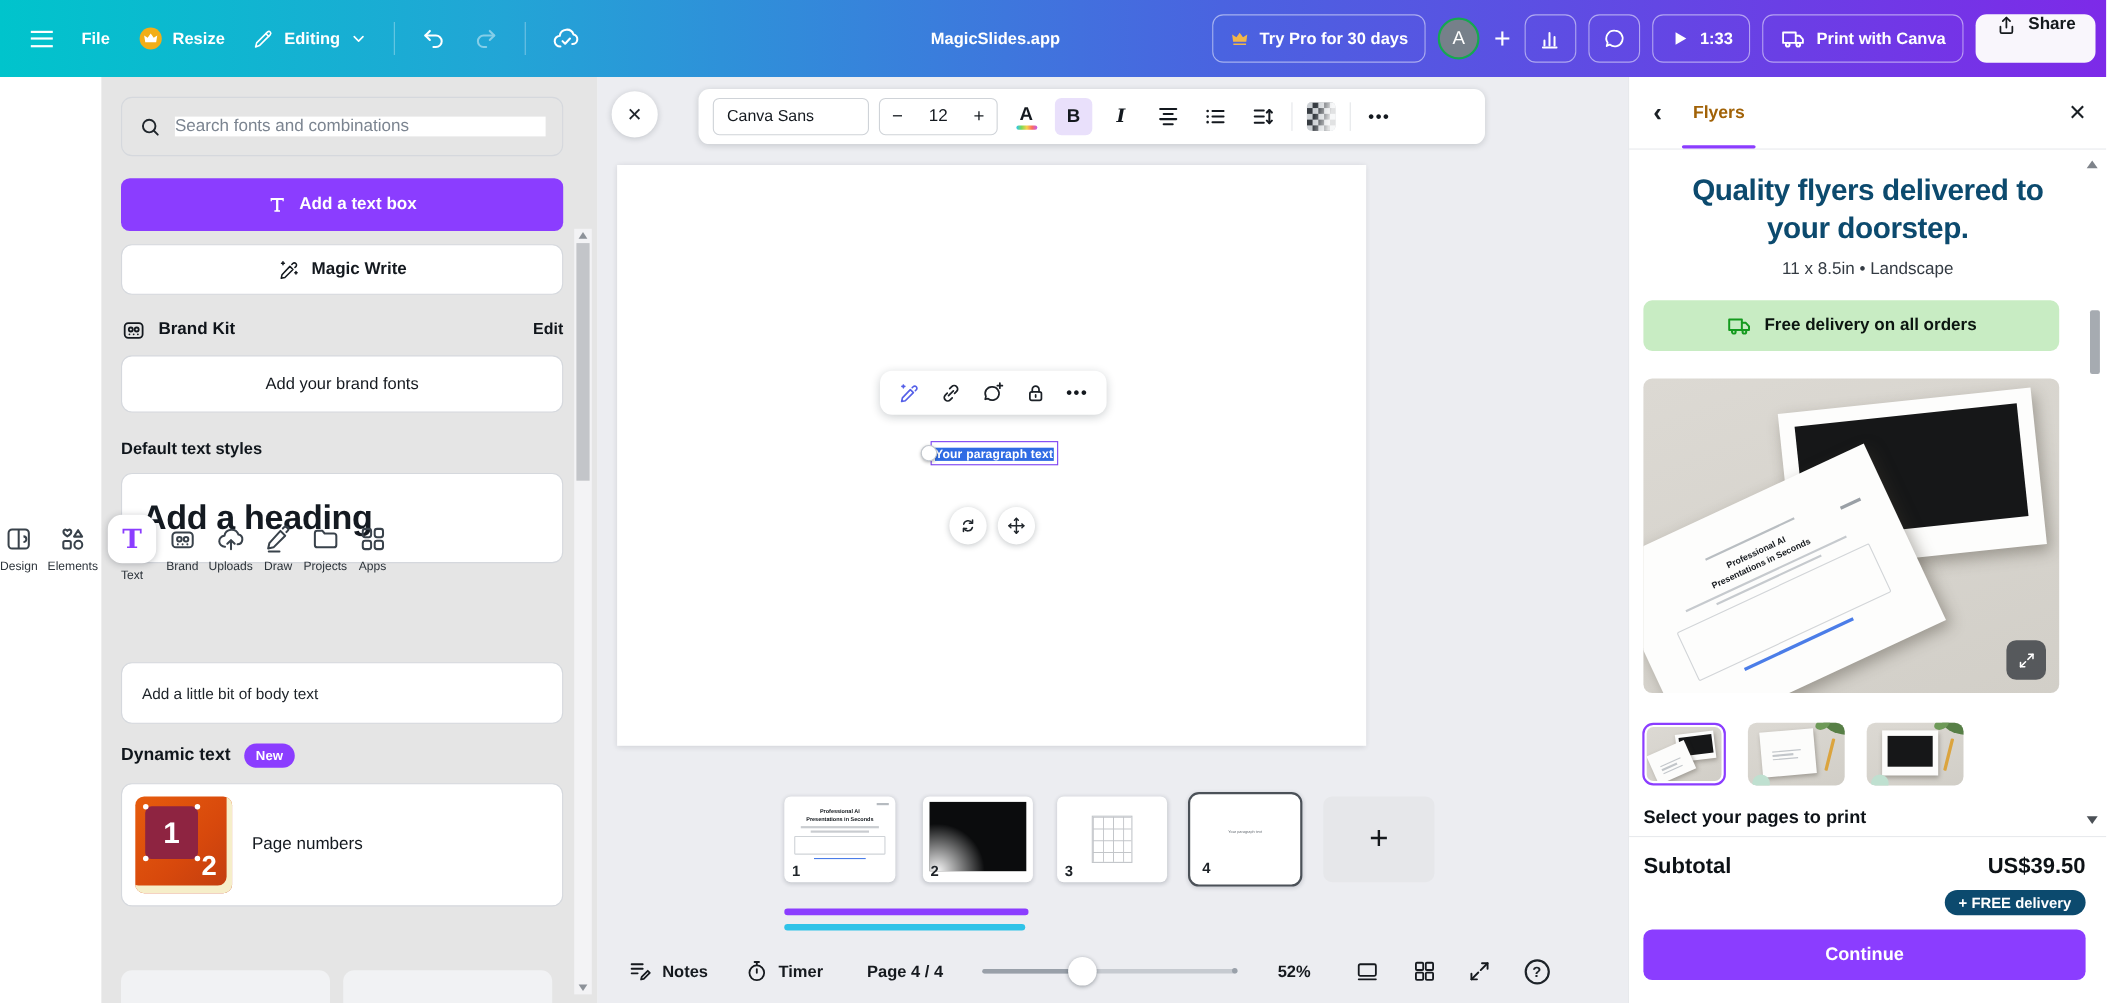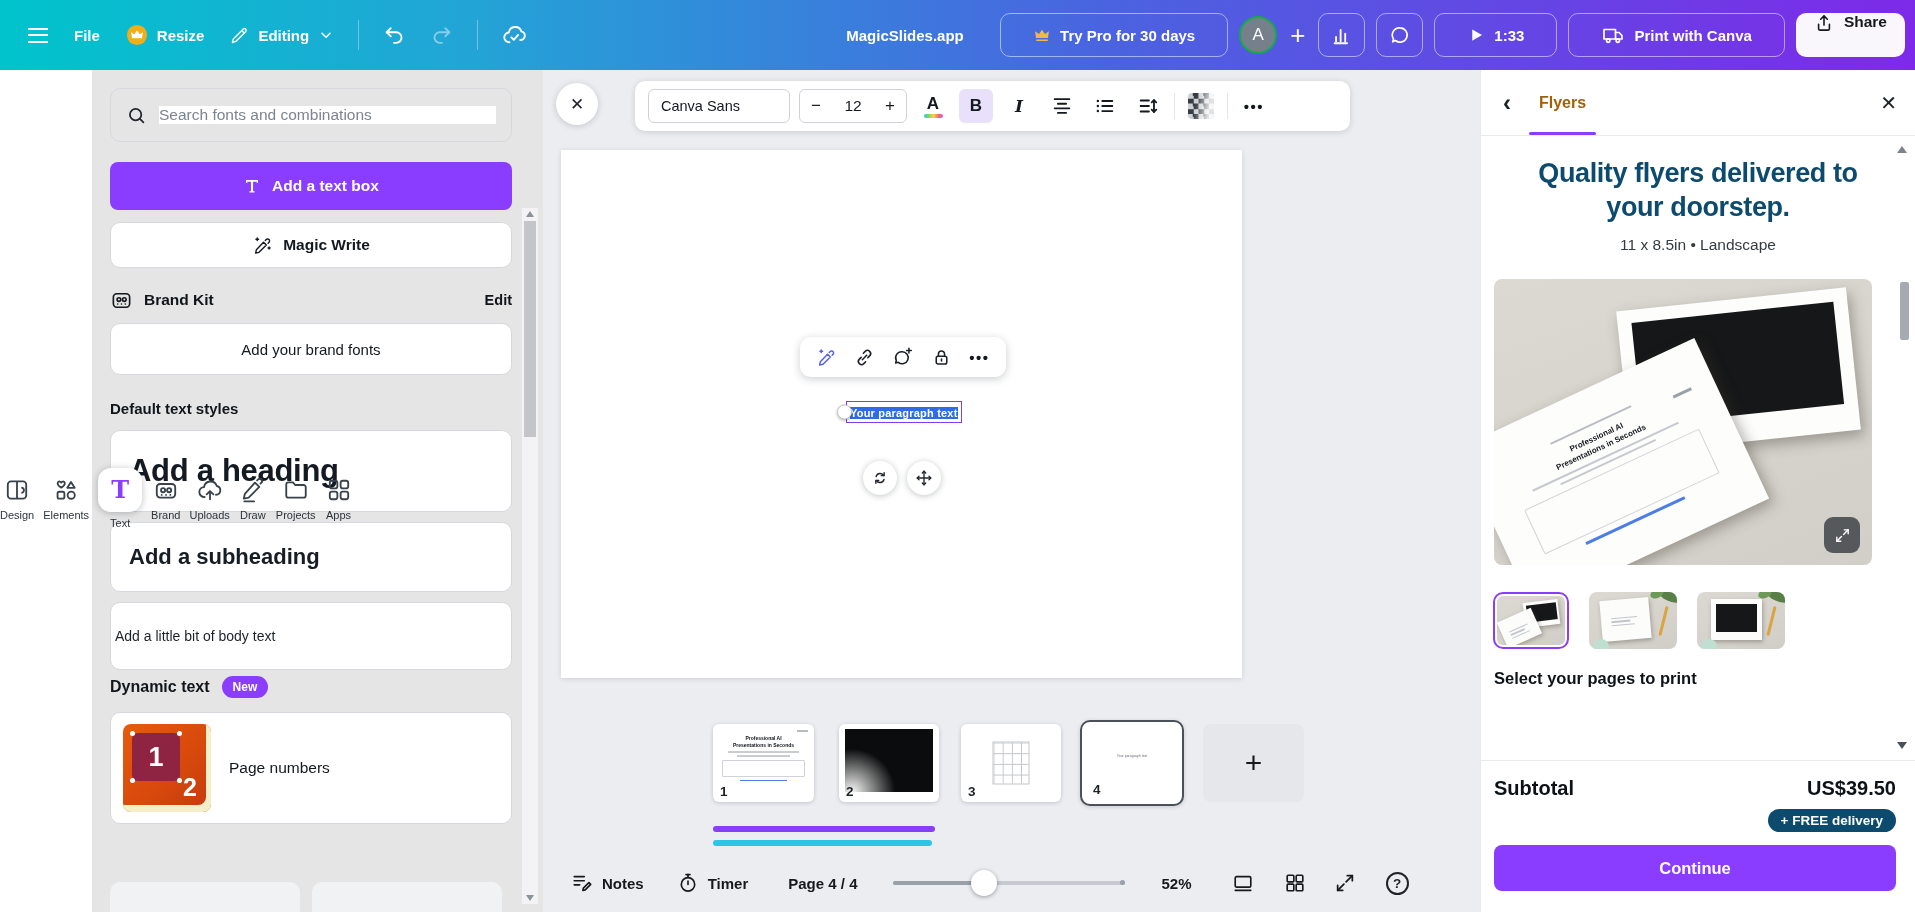--- a/index.html
+++ b/index.html
@@ -14,21 +14,21 @@
     background: linear-gradient(90deg, #00c4cc 0%, #22a5d6 24%, #4a63e0 58%, #7d2ae8 100%);
     display: flex; align-items: center; color: #fff; z-index: 50; }
   .tb-left { display: flex; align-items: center; gap: 2px; padding-left: 16px; }
   .tb-btn { display: flex; align-items: center; gap: 9px; color: #fff; font-size: 15px; font-weight: 700; padding: 8px 12px; border-radius: 8px; }
   .tb-sep { width: 1px; height: 30px; background: rgba(255,255,255,.35); margin: 0 10px; }
   .hamburger { width: 20px; height: 15px; border-top: 2.4px solid #fff; border-bottom: 2.4px solid #fff; position: relative; }
   .hamburger::after { content: ""; position: absolute; left: 0; right: 0; top: 4.2px; height: 2.4px; background: #fff; }
   .dim { opacity: .45; }
   .tb-title { position: absolute; left: 905px; transform: translateX(-50%); font-size: 15px; font-weight: 700; white-space: nowrap; }
   .tb-right { position: absolute; right: 10px; top: 0; height: 70px; display: flex; align-items: center; gap: 11px; }
-  .pill { border: 1px solid rgba(255,255,255,.5); border-radius: 10px; height: 44px; display: flex; align-items: center; gap: 9px; padding: 0 32px; font-size: 15px; font-weight: 700; color: #fff; }
+  .pill { border: 1px solid rgba(255,255,255,.5); border-radius: 10px; height: 44px; display: flex; align-items: center; gap: 9px; padding: 0 15px; font-size: 15px; font-weight: 700; color: #fff; }
   .icon-pill { width: 47px; justify-content: center; padding: 0; }
   .avatar { width: 38px; height: 38px; border-radius: 50%; background: #76808a; border: 2.5px solid #15a850; color: #fff; display: flex; align-items: center; justify-content: center; font-size: 17px; font-weight: 500; }
   .tb-plus { font-size: 26px; font-weight: 300; color: #fff; padding: 0 2px; line-height: 1; }
   .share-btn { background: #f9f6fc; color: #15191d; border-radius: 10px; height: 44px; padding: 0 18px; display: flex; gap: 10px; align-items: flex-start; font-size: 15.5px; font-weight: 700; }
   .crown-badge { width: 22px; height: 22px; }
 
   
   .rail { position: absolute; top: 70px; left: 0; width: 92px; bottom: 0; background: #fff; display: flex; flex-direction: row; align-items: center; padding-top: 14px; gap: 9px; z-index: 10; }
   .rail-item { width: 100%; height: 64px; display: flex; flex-direction: column; align-items: center; justify-content: center; gap: 5px; cursor: pointer; }
   .rail-item .ric { width: 28px; height: 28px; display: flex; align-items: center; justify-content: center; color: #39424b; }
@@ -47,21 +47,21 @@
   .magic-btn { top: 152px; height: 46px; font-weight: 700; font-size: 15.5px; color: #14191f; display: flex; align-items: center; justify-content: center; gap: 10px; }
   .brandkit-row { top: 216px; display: flex; align-items: center; gap: 11px; height: 28px; }
   .brandkit-row .bk-label { font-size: 15.5px; font-weight: 700; color: #10151b; }
   .brandkit-row .spacer { flex: 1; }
   .edit-link { font-size: 14.5px; font-weight: 600; color: #10151b; }
   .add-fonts-btn { top: 253px; height: 52px; font-size: 15px; font-weight: 500; color: #14191f; display: flex; align-items: center; justify-content: center; }
   .section-label { font-size: 15px; font-weight: 600; color: #10161c; }
   .lbl-default { top: 330px; }
   .heading-card { top: 360px; height: 82px; display: flex; align-items: center; padding-left: 18px; font-size: 31px; font-weight: 800; color: #141a21; letter-spacing: -.3px; }
   .subheading-card { top: 452px; height: 70px; display: flex; align-items: center; padding-left: 18px; font-size: 22px; font-weight: 700; color: #171d24; }
-  .body-card { top: 532px; height: 68px; display: flex; align-items: center; padding-left: 4px; font-size: 14px; color: #1c2228; }
+  .body-card { top: 532px; height: 56px; display: flex; align-items: center; padding-left: 18px; font-size: 14px; color: #1c2228; }
   .dynamic-row { top: 606px; display: flex; align-items: center; gap: 12px; }
   .dynamic-row .dyn-label { font-size: 16px; font-weight: 700; color: #10161c; }
   .badge-new { background: #8b3dff; color: #fff; font-size: 12px; font-weight: 700; border-radius: 11px; padding: 4px 11px; }
   .pagenum-card { top: 642px; height: 112px; display: flex; align-items: center; gap: 18px; padding: 12px; }
   .pagenum-icon { width: 88px; height: 88px; border-radius: 8px; position: relative; overflow: hidden; flex: none;
     background: linear-gradient(135deg, #e65c0d, #d8490c 55%, #c03c10); box-shadow: inset -5px -7px 0 0 #f6eec9; }
   .pn-square { position: absolute; left: 9px; top: 9px; width: 48px; height: 48px; background: #8e2441; border-radius: 6px; display: flex; align-items: center; justify-content: center; color: #fff; font-size: 27px; font-weight: 700; }
   .pn-dot { position: absolute; width: 5px; height: 5px; border-radius: 50%; background: #fff; }
   .pn-2 { position: absolute; right: 14px; bottom: 10px; color: #fff; font-size: 25px; font-weight: 700; }
   .pagenum-label { font-size: 15.5px; color: #14191f; }
@@ -407,21 +407,20 @@
       <span class="bk-label">Brand Kit</span>
       <span class="spacer"></span>
       <button class="edit-link">Edit</button>
     </div>
 
     <button class="pabs pcard add-fonts-btn">Add your brand fonts</button>
 
     <div class="pabs section-label lbl-default">Default text styles</div>
 
     <button class="pabs pcard heading-card">Add a heading</button>
-    <button class="pabs pcard subheading-card">Add a subheading</button>
     <button class="pabs pcard body-card">Add a little bit of body text</button>
 
     <div class="pabs dynamic-row">
       <span class="dyn-label">Dynamic text</span>
       <span class="badge-new">New</span>
     </div>
 
     <button class="pabs pcard pagenum-card">
       <span class="pagenum-icon">
         <span class="pn-square">
@@ -647,20 +646,29 @@
       </div>
       <button class="pp-close">
         <span>✕</span>
       </button>
     </div>
 
     <div class="pp-scroll">
       <h2 class="pp-title">Quality flyers delivered to your doorstep.</h2>
       <div class="pp-sub">11 x 8.5in • Landscape</div>
 
+      <div class="pp-banner">
+        <svg width="24" height="24" viewBox="0 0 24 24" fill="none" stroke="#149a1e" stroke-width="1.8" stroke-linecap="round" stroke-linejoin="round">
+            <path d="M3 6.5h11.5V16H3z"></path>
+            <path d="M14.5 9.5h3.6l2.9 3.2V16h-6.5"></path>
+            <circle cx="7.2" cy="17.6" r="1.7"></circle>
+            <circle cx="16.8" cy="17.6" r="1.7"></circle>
+          </svg>
+        <span>Free delivery on all orders</span>
+      </div>
 
       <div class="pp-image">
         <div class="fly-black">
           <div class="fly-black-inner"></div>
         </div>
         <div class="fly-text">
           <div class="ft-micro"></div>
           <div class="ft-title">
             <span>Professional AI</span><br>
             <span>Presentations in Seconds</span>

